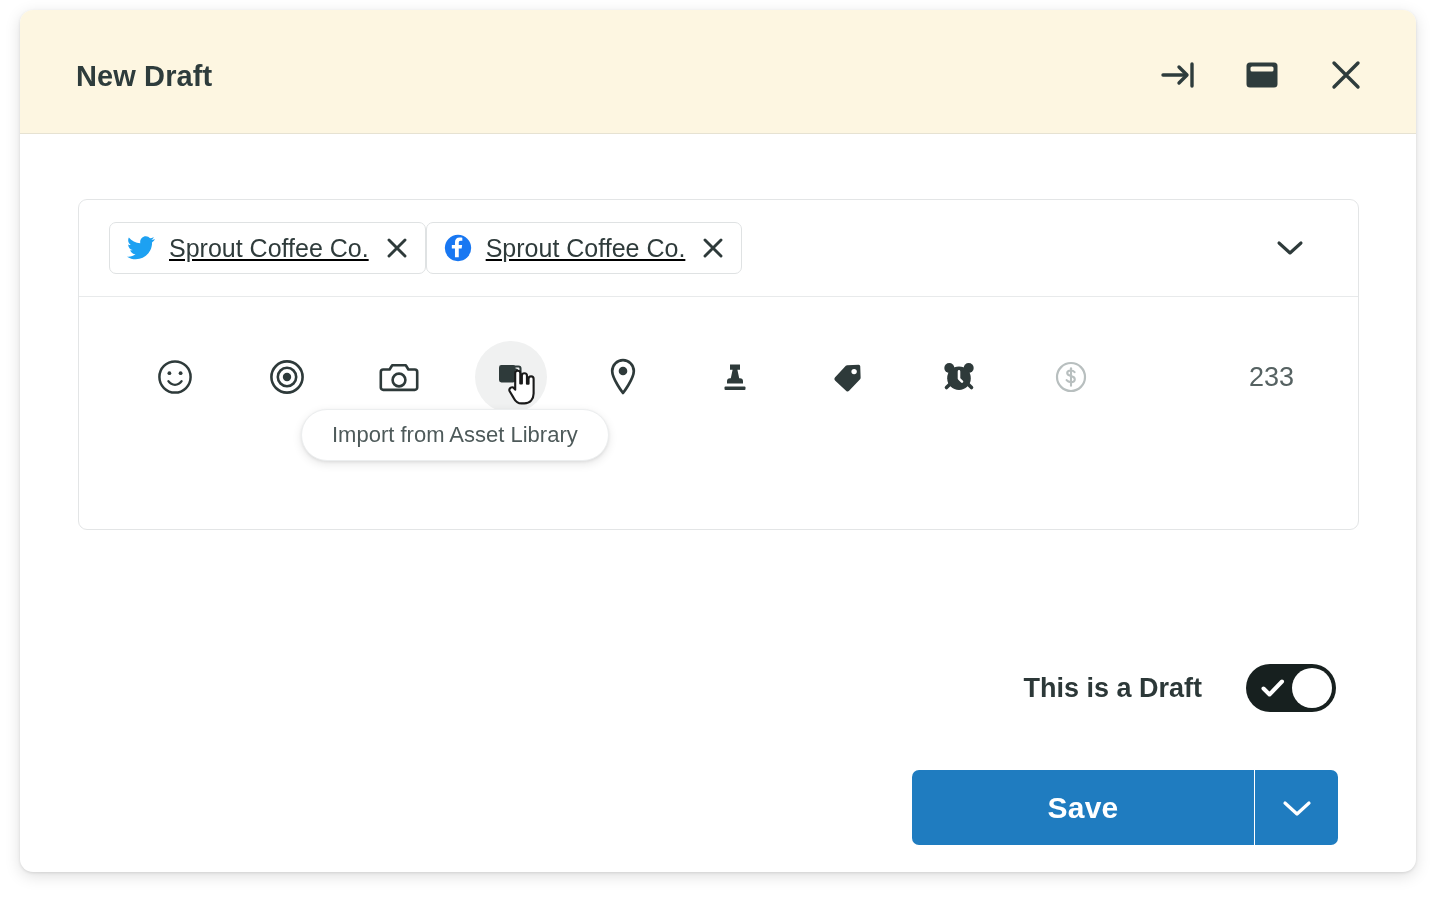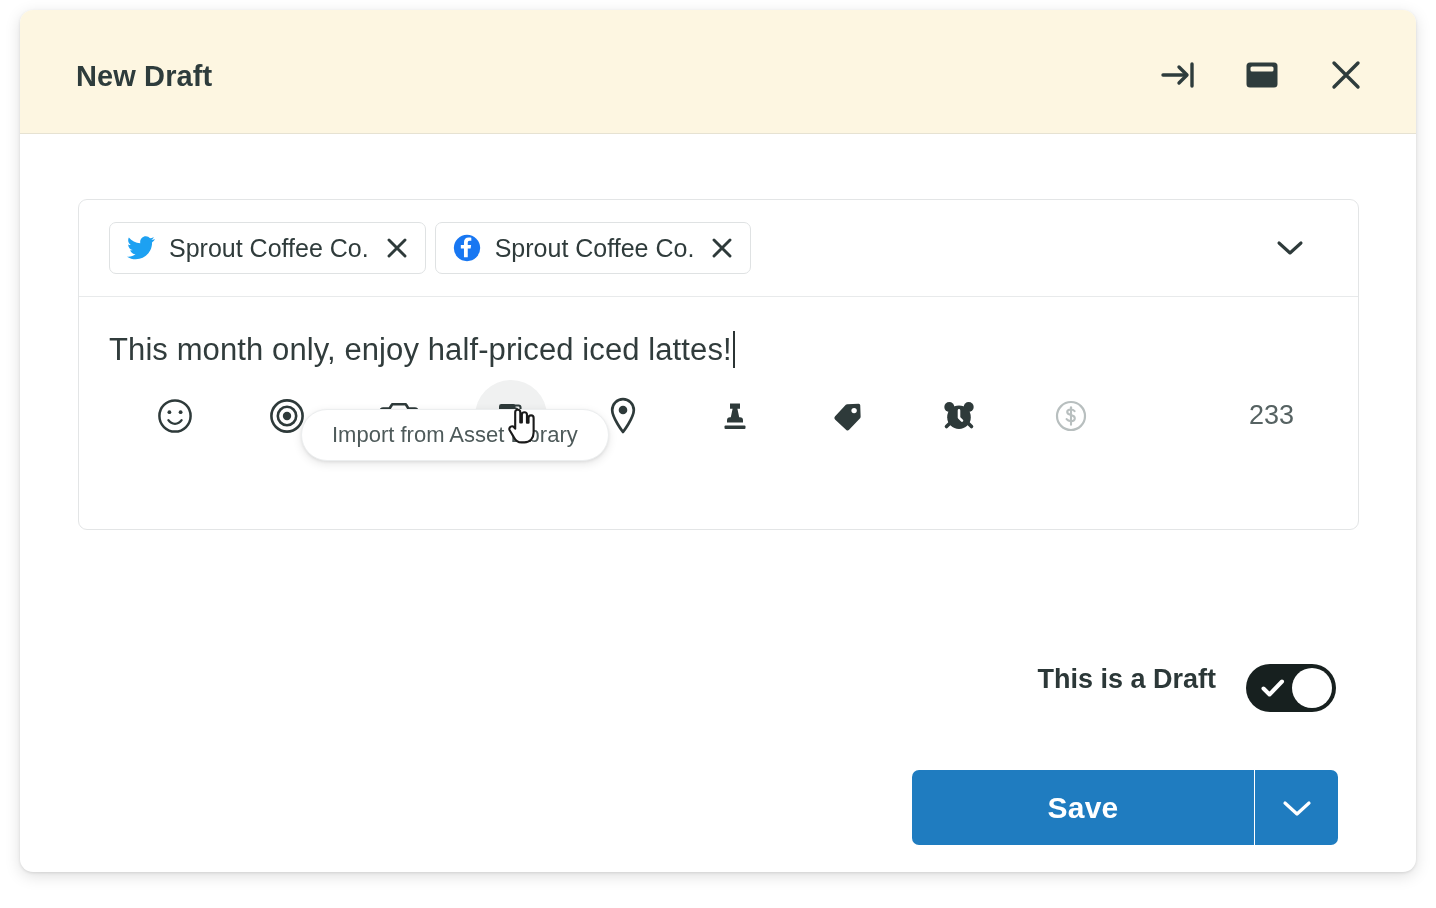--- a/index.html
+++ b/index.html
@@ -95,22 +95,22 @@
     position: relative;
     display: flex;
     align-items: center;
     padding: 22px 24px 22px 30px;
     border-bottom: 1px solid #e8eaeb;
     min-height: 72px;
     box-sizing: border-box;
   }
   .chips {
     display: flex;
-    gap: 9px;
     flex: 1;
+    text-decoration: underline;
   }
   .chip {
     display: flex;
     align-items: center;
     gap: 14px;
     border: 1px solid #dfe2e3;
     border-radius: 7px;
     padding: 9px 16px 9px 17px;
     background: #fff;
     height: 52px;
@@ -238,22 +238,22 @@
     pointer-events: none;
     z-index: 9;
   }
 
   
   .draft-row {
     position: absolute;
     right: 80px;
     top: 530px;
     display: flex;
-    align-items: flex-start;
-    gap: 30px;
+    align-items: center;
+    gap: 44px;
   }
   .draft-label {
     font-size: 27px;
     font-weight: 700;
     color: #2c3838;
   }
   .toggle {
     width: 90px;
     height: 48px;
     border-radius: 26px;
@@ -387,21 +387,20 @@
 
           </div>
           <span class="profile-chevron">
             <svg width="30" height="20" viewBox="0 0 30 20" fill="none">
               <path d="M4 5 L15 15 L26 5" stroke="#2e3a3a" stroke-width="3.1" stroke-linecap="round" stroke-linejoin="round"></path>
             </svg>
           </span>
         </div>
 
         <div class="editor-wrap">
-          <div class="editor-text"><span>This month only, enjoy half-priced iced lattes!</span><span class="caret"></span></div>
 
           <div class="tooltip">Import from Asset Library</div>
 
           
           <div class="toolbar">
             <div class="tool-icons">
 
               <button class="tool-btn">
                 <svg width="38" height="38" viewBox="0 0 38 38" fill="none">
                   <circle cx="19" cy="19" r="15.6" stroke="#2e3a3a" stroke-width="2.5"></circle>

